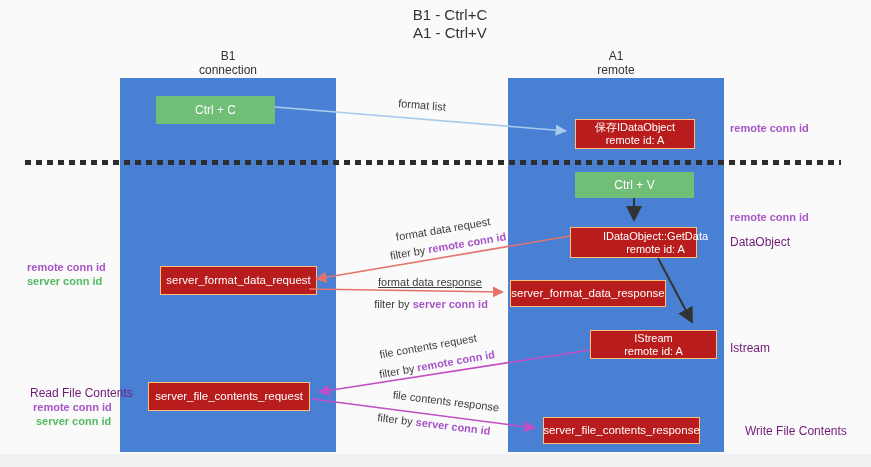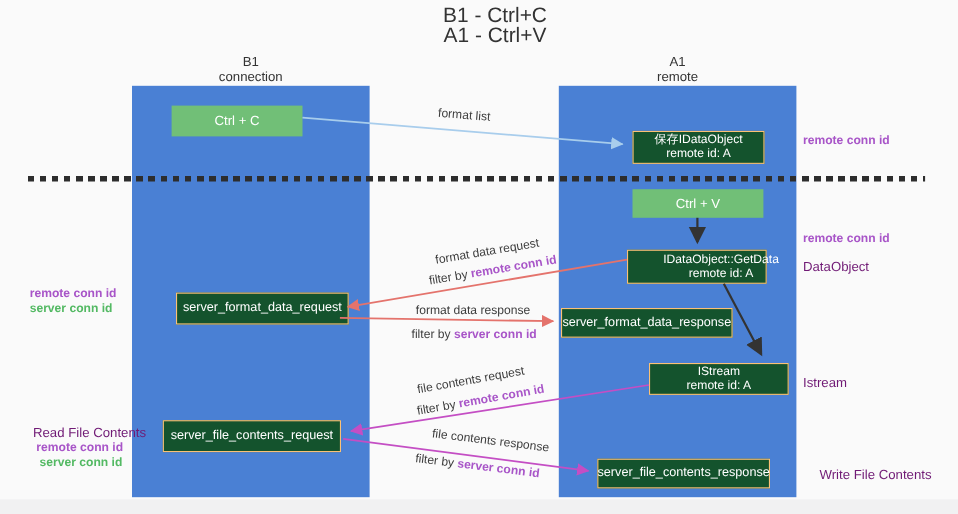--- a/index.html
+++ b/index.html
@@ -1,29 +1,29 @@
 <!DOCTYPE html>
 <html><head>
 <meta charset="utf-8">
 <style>
   * { margin:0; padding:0; box-sizing:border-box; }
   html,body { width:871px; height:467px; }
   body { font-family:"Liberation Sans", sans-serif; background:#fafafa; position:relative; overflow:hidden; }
   #canvas { position:absolute; inset:0; width:871px; height:467px; }
 
   .title { position:absolute; left:330px; top:6px; width:240px; text-align:center;
-           font-size:19px; line-height:18px; color:#333; }
+           font-size:15px; line-height:18px; color:#333; }
 
   .lane { position:absolute; top:78px; width:216px; height:374px; background:#4a80d4; }
   .lane-head { position:absolute; top:49px; width:216px; text-align:center;
                font-size:12px; line-height:14px; color:#333; }
 
   .node { position:absolute; display:flex; flex-direction:column; align-items:center;
           justify-content:center; color:#fff; text-align:center; line-height:13px; }
-  .node.orange { background:#14532d; border:1px solid #fbc176; font-size:11.5px; }
+  .node.orange { background:#b91c1c; border:1px solid #fbc176; font-size:11.5px; }
   .node.green  { background:#71bf77; font-size:12px; }
 
   .dashline { position:absolute; left:25px; top:160px; width:816px; height:5px;
               background:repeating-linear-gradient(90deg,#2d2d2d 0 6px,transparent 6px 11px); }
 
   .lbl { position:absolute; white-space:nowrap; font-size:11px; color:#3d3d3d;
          transform:translate(-50%,-50%) rotate(var(--r,0deg)); }
   .lbl .accent { color:#a855c8; font-weight:bold; }
 
   .side { position:absolute; white-space:nowrap; }
@@ -122,21 +122,21 @@
     <line x1="312" y1="399" x2="535" y2="428" stroke="#c44ec4" stroke-width="1.6" marker-end="url(#mMag)"></line>
   </svg>
 
   <div class="lbl" style="left:422px; top:105px; --r:4.5deg;">format list</div>
 
   <div class="lbl" style="left:443px; top:229px; --r:-9.5deg;">format data request</div>
   <div class="lbl" style="left:448px; top:246px; --r:-9.5deg;">
     <span>filter by </span><span class="accent">remote conn id</span>
   </div>
 
-  <div class="lbl" style="left:430px; top:282px;">format data response</div>
+  <div class="lbl" style="left:430px; top:282px;text-decoration:underline;">format data response</div>
   <div class="lbl" style="left:431px; top:304px;">
     <span>filter by </span><span class="accent">server conn id</span>
   </div>
 
   <div class="lbl" style="left:428px; top:346px; --r:-10deg;">file contents request</div>
   <div class="lbl" style="left:437px; top:364px; --r:-10deg;">
     <span>filter by </span><span class="accent">remote conn id</span>
   </div>
 
   <div class="lbl" style="left:446px; top:401px; --r:7deg;">file contents response</div>

